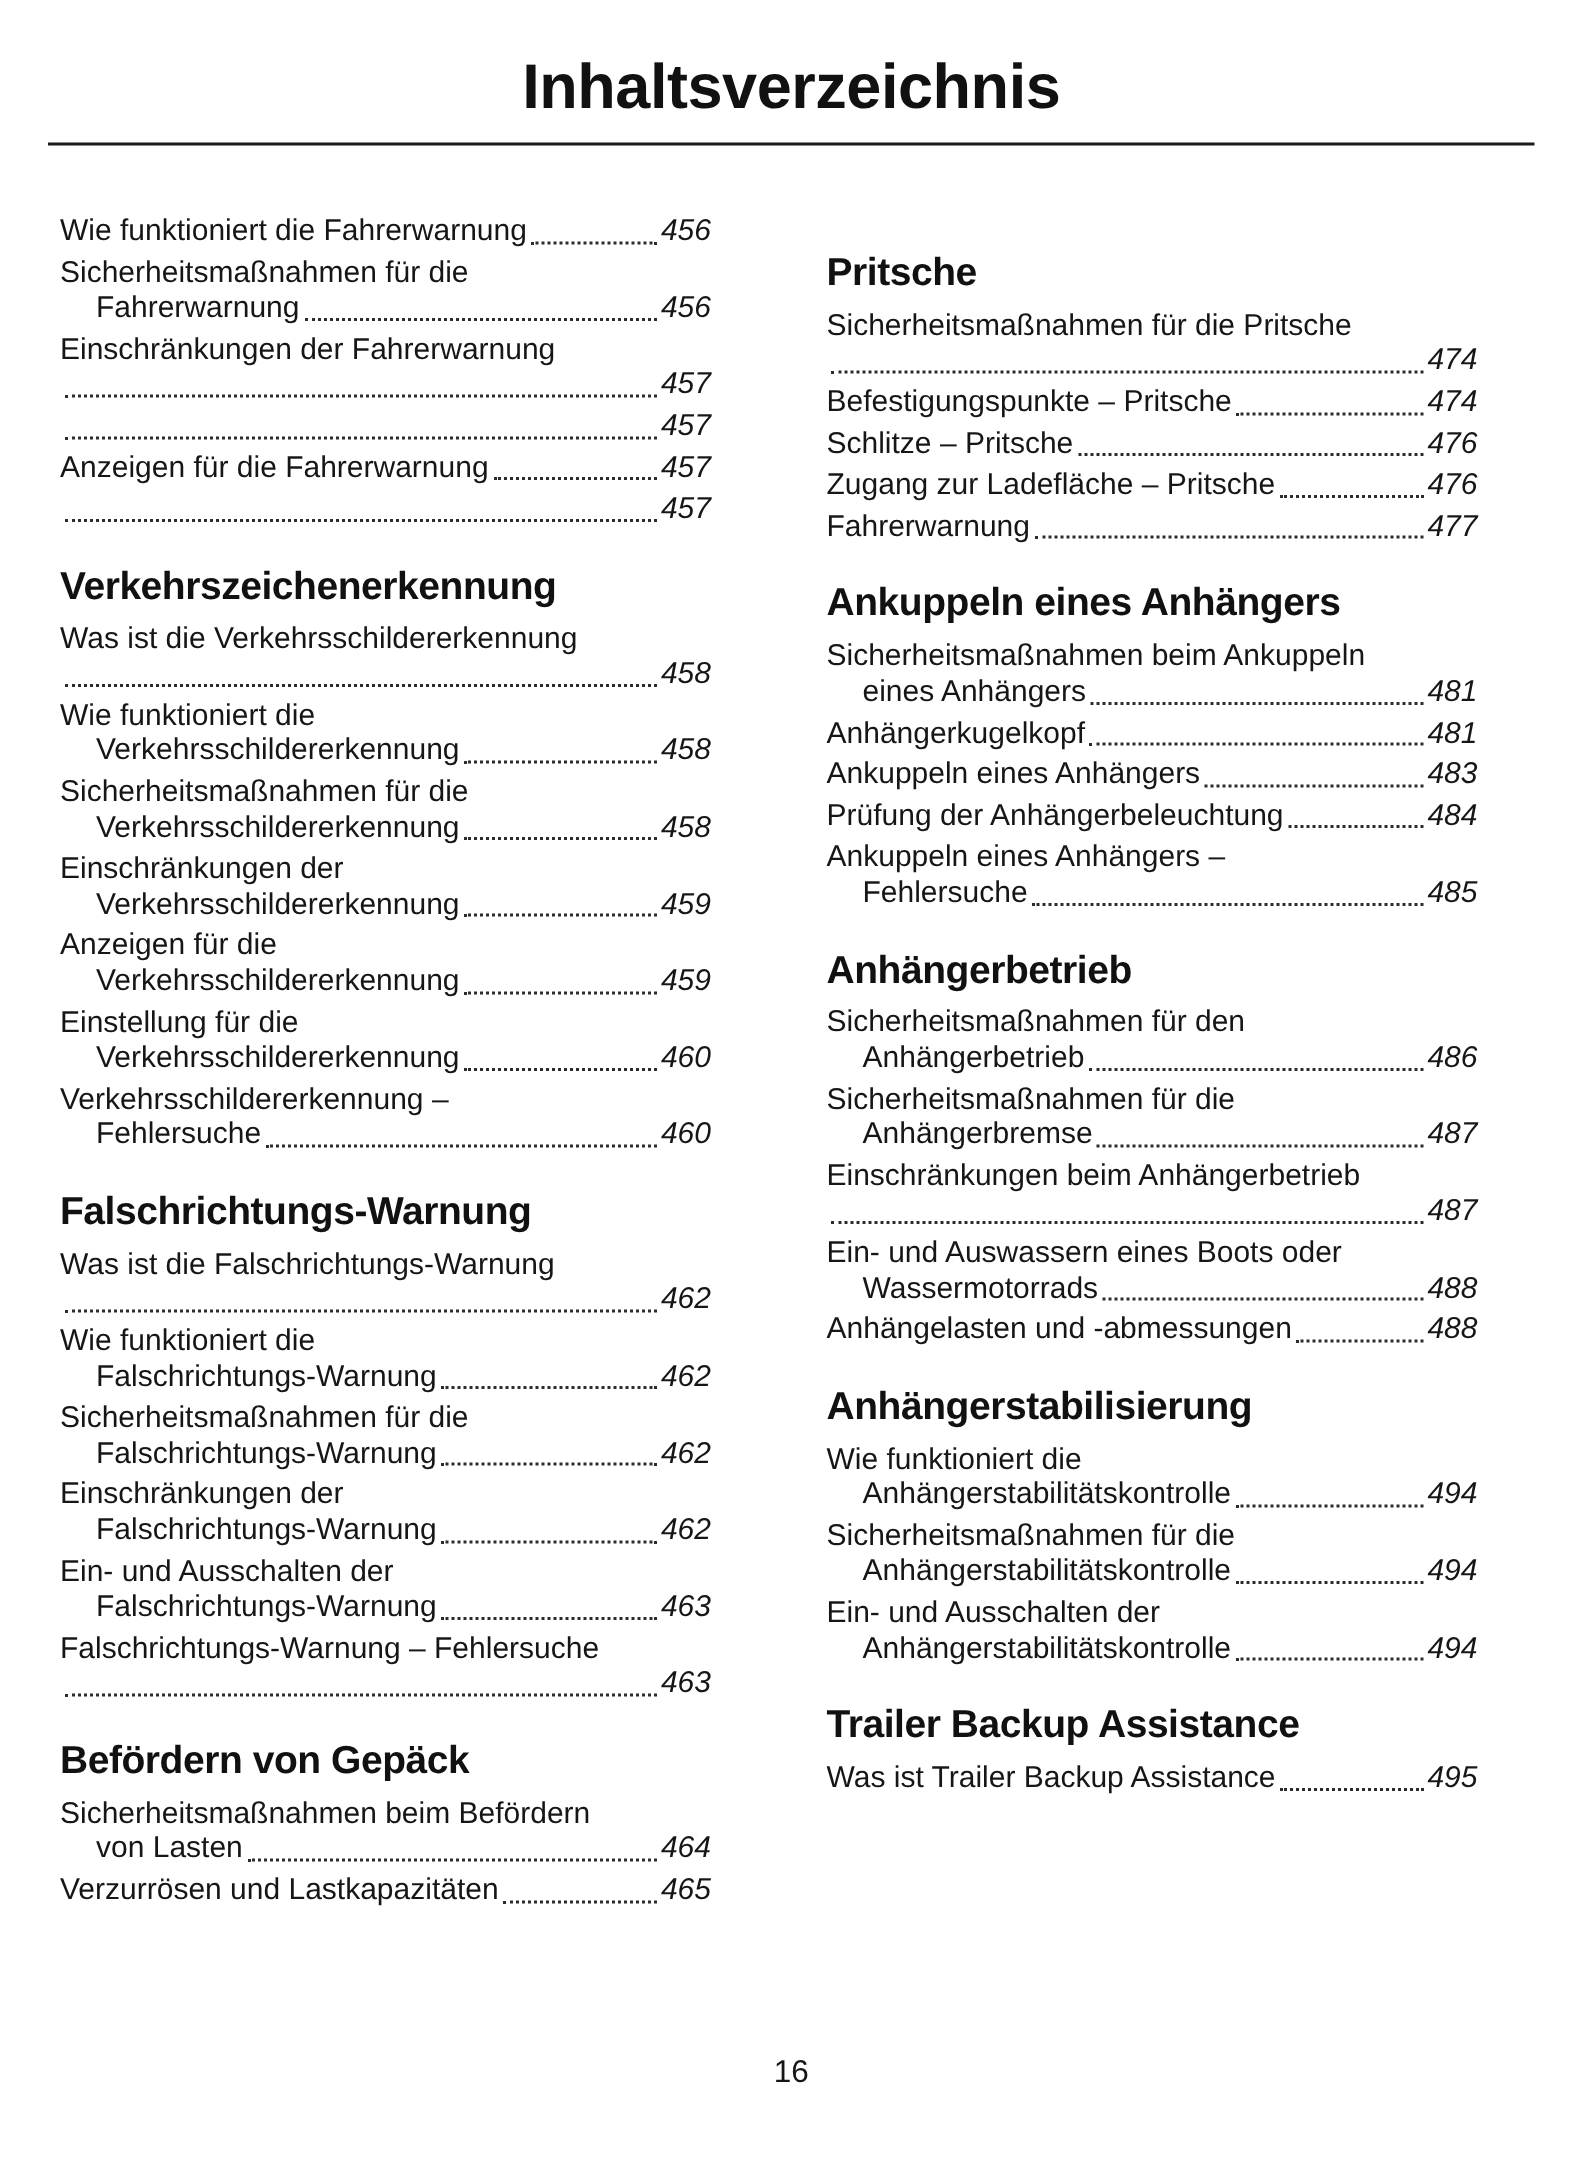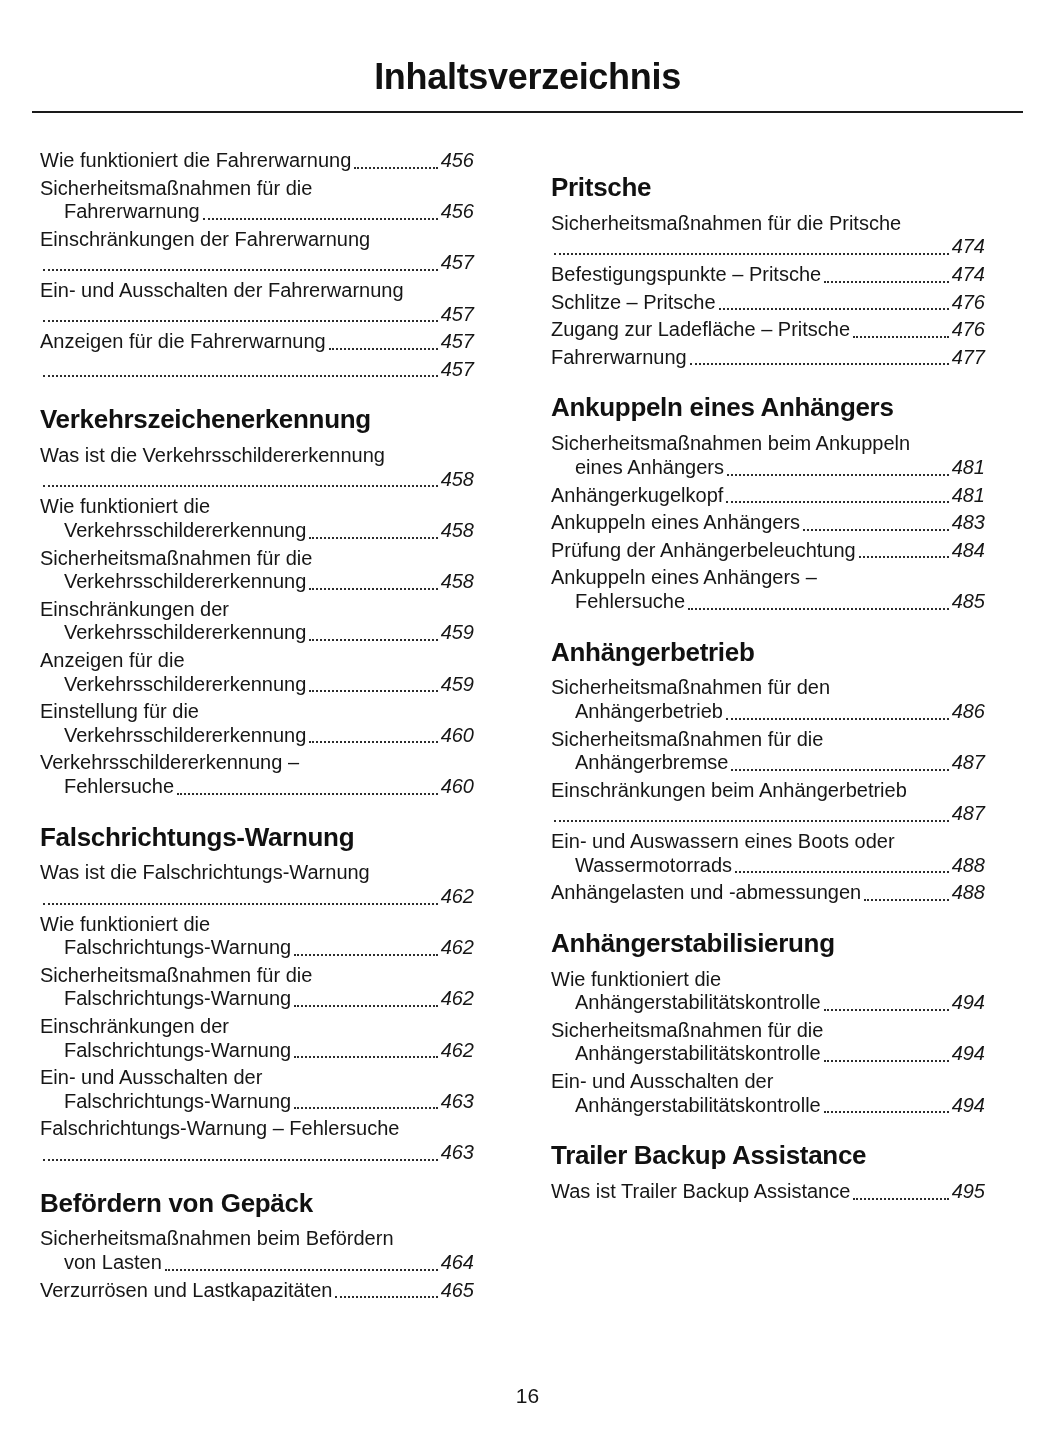--- a/index.html
+++ b/index.html
@@ -5,36 +5,36 @@
   * { margin:0; padding:0; box-sizing:border-box; }
   html,body { background:#ffffff; }
   body {
     width:1055px; height:1448px;
     position:relative;
     overflow:hidden;
     font-family:"Liberation Sans","DejaVu Sans",sans-serif;
     color:#161616;
   }
   .doc-title {
-    padding-top:56px;
+    padding-top:34px;
     text-align:center;
-    font-size:36px;
+    font-size:42px;
     font-weight:bold;
     letter-spacing:-0.3px;
     color:#111;
   }
   .title-rule {
     border:none;
     border-top:2px solid #1a1a1a;
     margin:13px 32px 0 32px;
   }
   .content {
     display:flex;
     gap:77px;
-    padding:36px 70px 0 40px;
+    padding:46px 70px 0 40px;
   }
   .column { flex:1 1 0; min-width:0; }
   .toc-heading {
     font-size:26px;
     font-weight:bold;
     letter-spacing:-0.3px;
     color:#111;
     margin:24px 0 9px 0;
     line-height:1.15;
   }
@@ -55,21 +55,21 @@
     min-width:10px;
     border-bottom:2px dotted #2c2c2c;
     margin:0 3px 4px 3px;
     height:0;
     align-self:flex-end;
   }
   .pnum { white-space:nowrap;font-style:italic; }
   .page-footer {
     position:absolute;
     left:0; right:0;
-    bottom:40px;
+    bottom:54px;
     text-align:center;
     font-size:21px;
     color:#161616;
   }
 </style>
 </head>
 <body>
 
 <div class="doc-title">Inhaltsverzeichnis</div>
 <hr class="title-rule">
@@ -93,21 +93,20 @@
       </div>
       <div class="entry">
         <div class="line">Einschränkungen der Fahrerwarnung</div>
         <div class="line last">
           <span class="text"></span>
           <span class="leader"></span>
           <span class="pnum">457</span>
         </div>
       </div>
       <div class="entry">
-        <div class="line">Ein- und Ausschalten der Fahrerwarnung</div>
         <div class="line last">
           <span class="text"></span>
           <span class="leader"></span>
           <span class="pnum">457</span>
         </div>
       </div>
       <div class="entry">
         <div class="line last">
           <span class="text">Anzeigen für die Fahrerwarnung</span>
           <span class="leader"></span>

